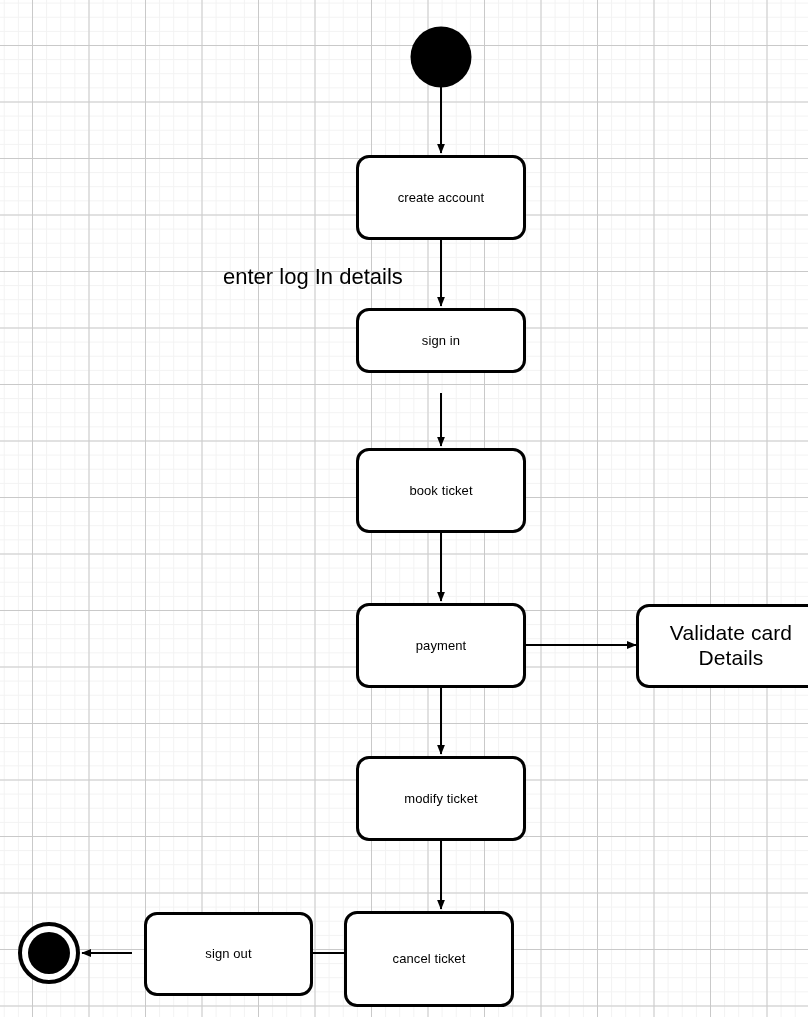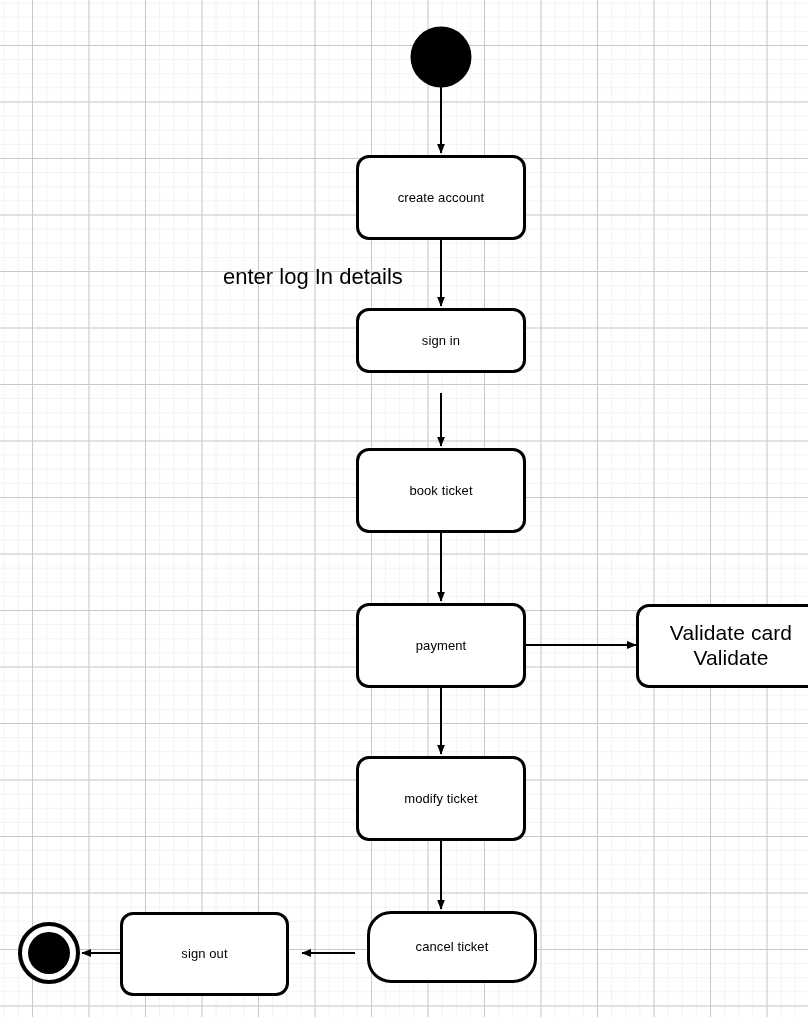--- a/index.html
+++ b/index.html
@@ -112,31 +112,31 @@
     <span class="node-label">payment</span>
   </div>
 
   <div class="node-box" style="left:356px; top:448px; width:170px; height:85px;">
     <span class="node-label">book ticket</span>
   </div>
 
   <div class="node-box" style="left:636px; top:604px; width:190px; height:84px;">
     <span class="node-label-lg">
       <span>Validate card</span><br>
-      <span>Validate</span>
+      <span>Details</span>
     </span>
   </div>
 
   <div class="node-box" style="left:356px; top:756px; width:170px; height:85px;">
     <span class="node-label">modify ticket</span>
   </div>
 
-  <div class="node-box" style="left:367px; top:911px; width:170px; height:72px;border-radius:24px;">
+  <div class="node-box" style="left:344px; top:911px; width:170px; height:96px;">
     <span class="node-label">cancel ticket</span>
   </div>
 
-  <div class="node-box" style="left:120px; top:912px; width:169px; height:84px;text-align:center;">
+  <div class="node-box" style="left:144px; top:912px; width:169px; height:84px;text-align:center;">
     <span class="node-label">sign out</span>
   </div>
 
   <div class="edge-label" style="left:223px; top:264px;">enter log In details</div>
 
 </div>
 
 </body></html>

